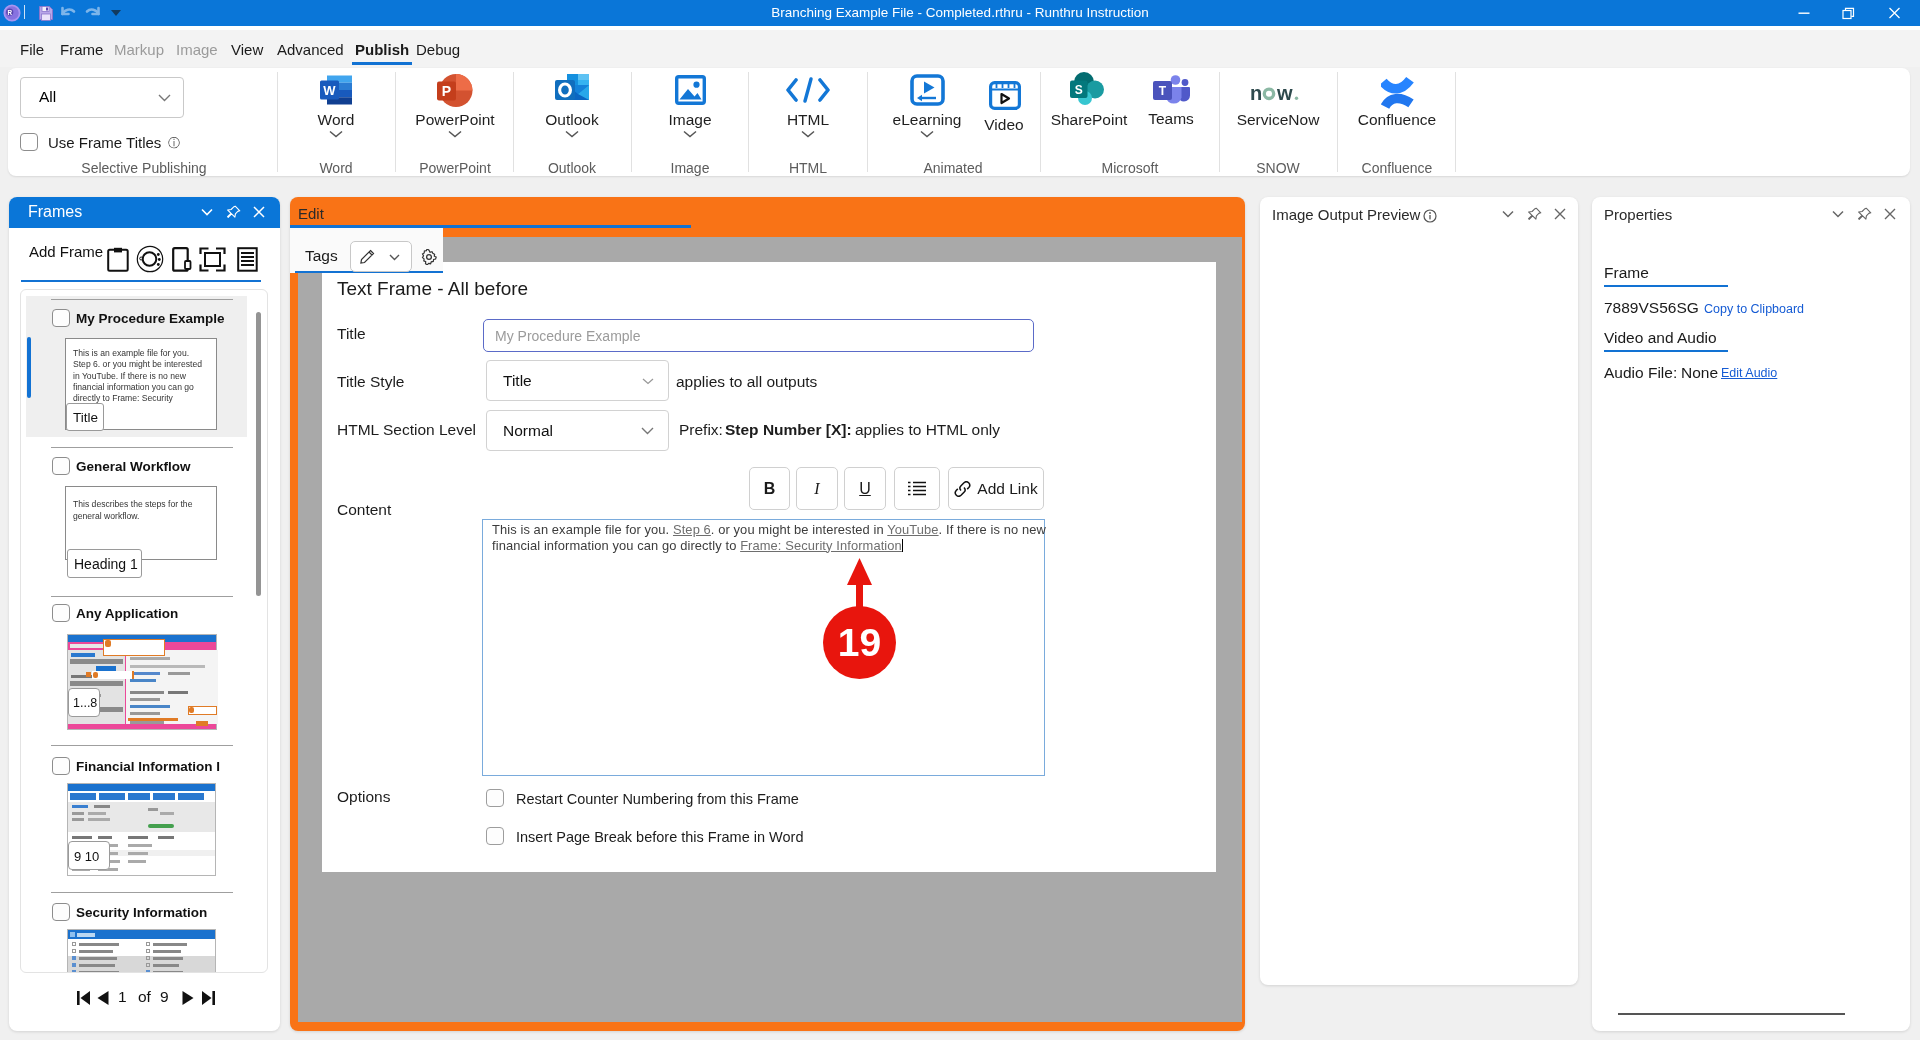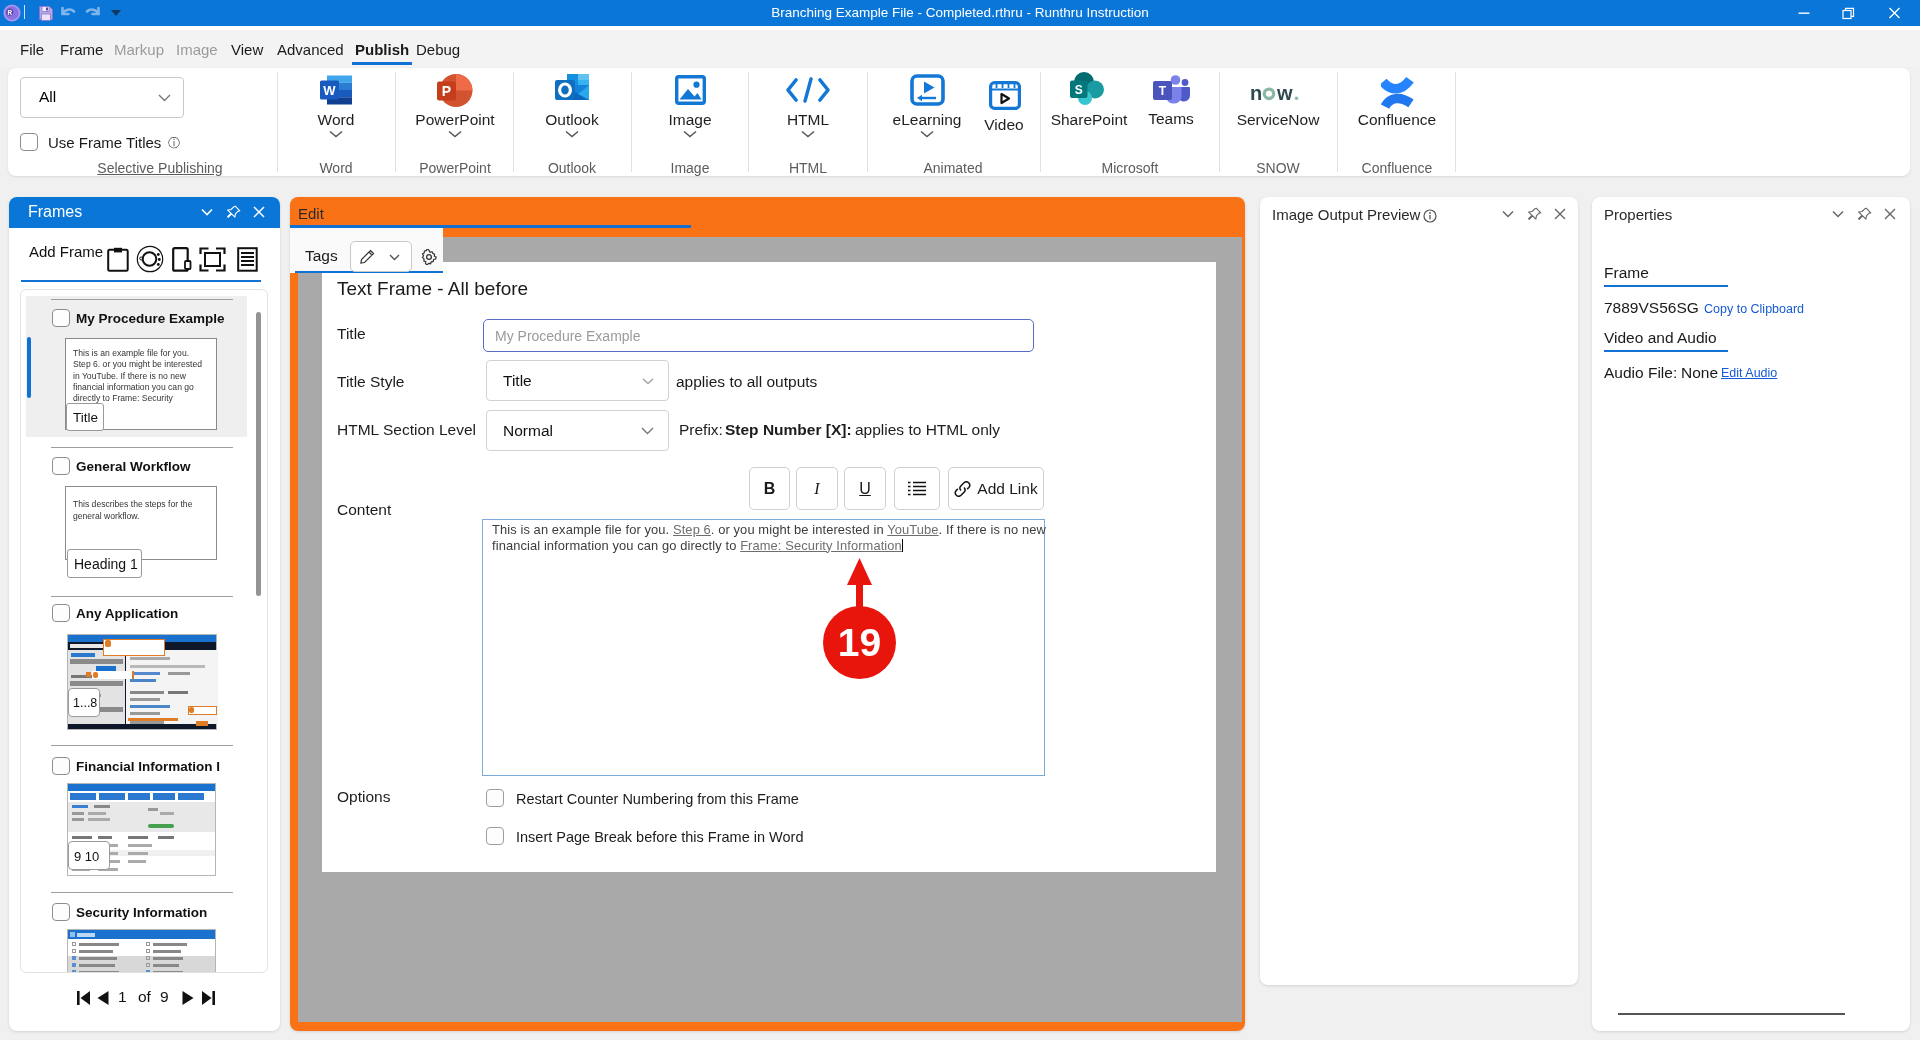--- a/index.html
+++ b/index.html
@@ -117,21 +117,21 @@
 
   <div style="position:absolute; left:12px; top:9px; width:164px; height:41px; border:1px solid #c9c9c9; border-radius:4px; background:#fff;">
     <span style="position:absolute; left:18px; top:10px; font-size:15.5px;">All</span>
     <svg style="position:absolute;right:12px;top:16px;" width="13" height="8" viewBox="0 0 13 8">
         <path d="M1 1 l5.5 5.5 L12 1" fill="none" stroke="#777" stroke-width="1.4"></path>
       </svg>
   </div>
   <div style="position:absolute; left:12px; top:65px; width:18px; height:18px; border:1px solid #8d8d8d; border-radius:4px; background:#fff;"></div>
   <span style="position:absolute; left:40px; top:66px; font-size:15px; color:#1a1a1a;">Use Frame Titles</span>
   <span style="position:absolute; left:160px; top:67px; font-size:12px; color:#444;">ⓘ</span>
-  <div class="glabel" style="left:152px;text-decoration:underline;">Selective Publishing</div>
+  <div class="glabel" style="left:136px;">Selective Publishing</div>
 
   <svg style="position:absolute;left:312px;top:7px;" width="33" height="30" viewBox="0 0 33 30">
     <rect x="7" y="0.5" width="25" height="7.25" fill="#41a5ee"></rect>
     <rect x="7" y="7.75" width="25" height="7.25" fill="#2b7cd3"></rect>
     <rect x="7" y="15" width="25" height="7.25" fill="#185abd"></rect>
     <rect x="7" y="22.25" width="25" height="7.25" fill="#103f91"></rect>
     <rect x="0" y="5.5" width="19" height="19" rx="1.5" fill="#185abd"></rect>
     <text x="9.5" y="20" fill="#fff" font-size="13" font-weight="bold" text-anchor="middle">W</text>
   </svg>
   <div class="rlabel" style="left:328px;">Word</div>
@@ -310,21 +310,21 @@
     <div class="fthumb" style="left:44px;top:196px;width:152px;height:74px;">
       <div style="position:absolute;left:7px;top:12px;font-size:8.6px;line-height:11.5px;color:#333;width:130px;">This describes the steps for the general workflow.</div>
       <div style="position:absolute;left:1px;top:62px;width:75px;height:29px;background:#fff;border:1px solid #9a9a9a;border-radius:3px;">
           <span style="position:absolute;left:6px;top:6px;font-size:14px;color:#111;">Heading 1</span>
         </div>
     </div>
     <div class="fsep" style="left:30px;top:306px;width:182px;"></div>
     <div class="fcheck" style="left:31px;top:314px;"></div>
     <span class="ftitle" style="left:55px;top:316px;">Any Application</span>
 
-    <div style="position:absolute;left:46px;top:344px;width:150px;height:96px;background:#0f172a;border:1px solid #b5b5b5;">
+    <div style="position:absolute;left:46px;top:344px;width:150px;height:96px;background:#ec4899;border:1px solid #b5b5b5;">
       <div style="position:absolute;left:0;top:0;width:100%;height:7px;background:#1b72ce;"></div>
       <div style="position:absolute;left:2px;top:9px;width:60px;height:4px;background:#e8e8e8;"></div>
       <div style="position:absolute;left:0;top:15px;width:57px;height:74px;background:#e3e3e3;"></div>
       <div style="position:absolute;left:3px;top:18px;width:24px;height:4px;background:#2a78cf;"></div>
       <div style="position:absolute;left:2px;top:24px;width:53px;height:5px;background:#8a8a8a;"></div>
       <div style="position:absolute;left:28px;top:31px;width:20px;height:6px;background:#1b72ce;"></div>
       <div style="position:absolute;left:3px;top:40px;width:30px;height:3px;background:#777;"></div>
       <div style="position:absolute;left:2px;top:46px;width:53px;height:5px;background:#8a8a8a;"></div>
       <div style="position:absolute;left:3px;top:54px;width:26px;height:2.5px;background:#999;"></div>
       <div style="position:absolute;left:3px;top:59px;width:30px;height:2.5px;background:#999;"></div>

